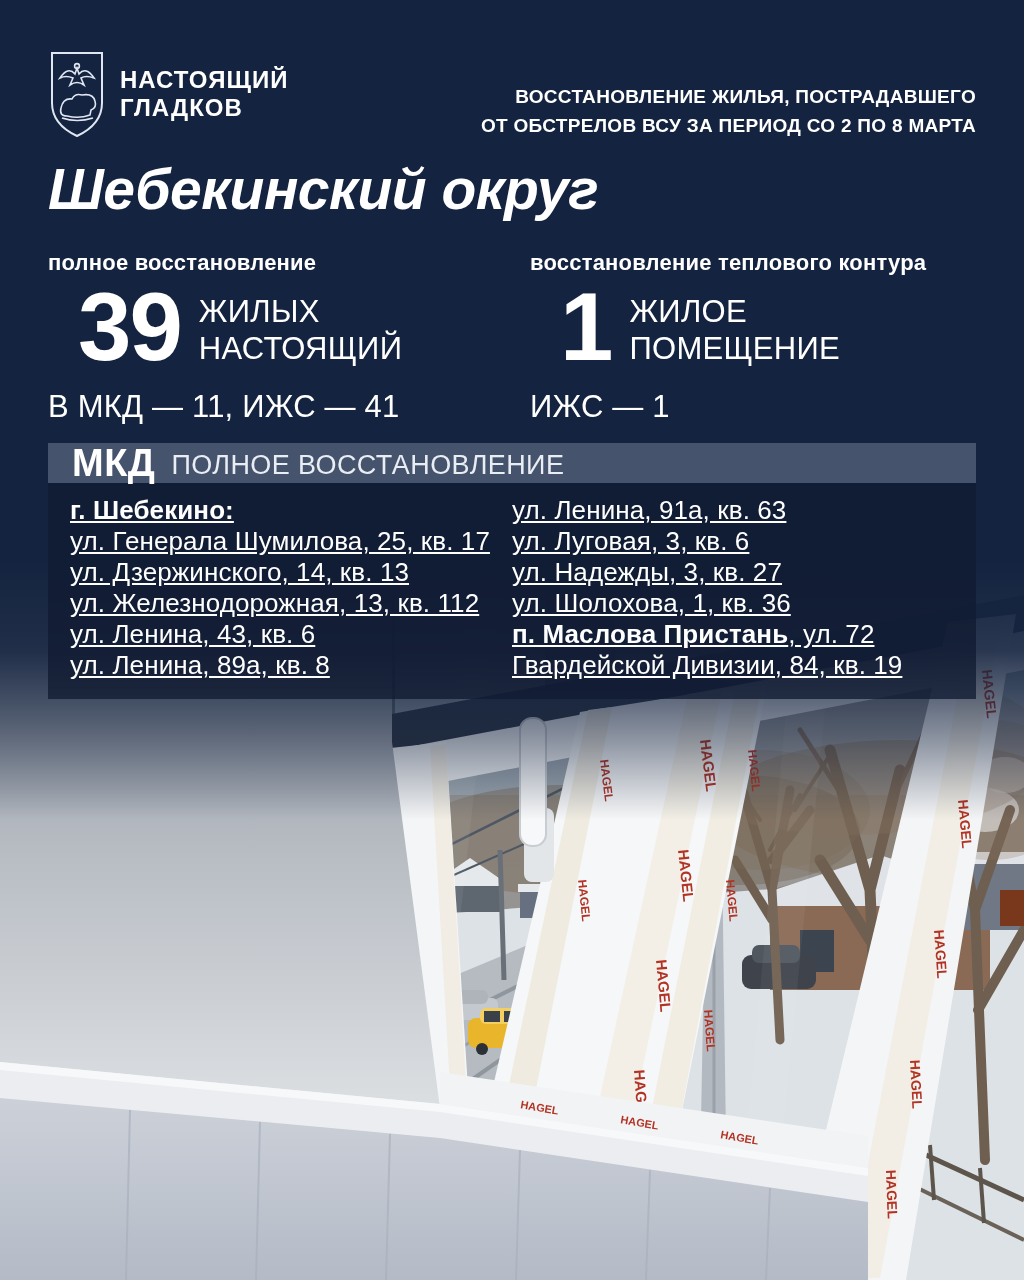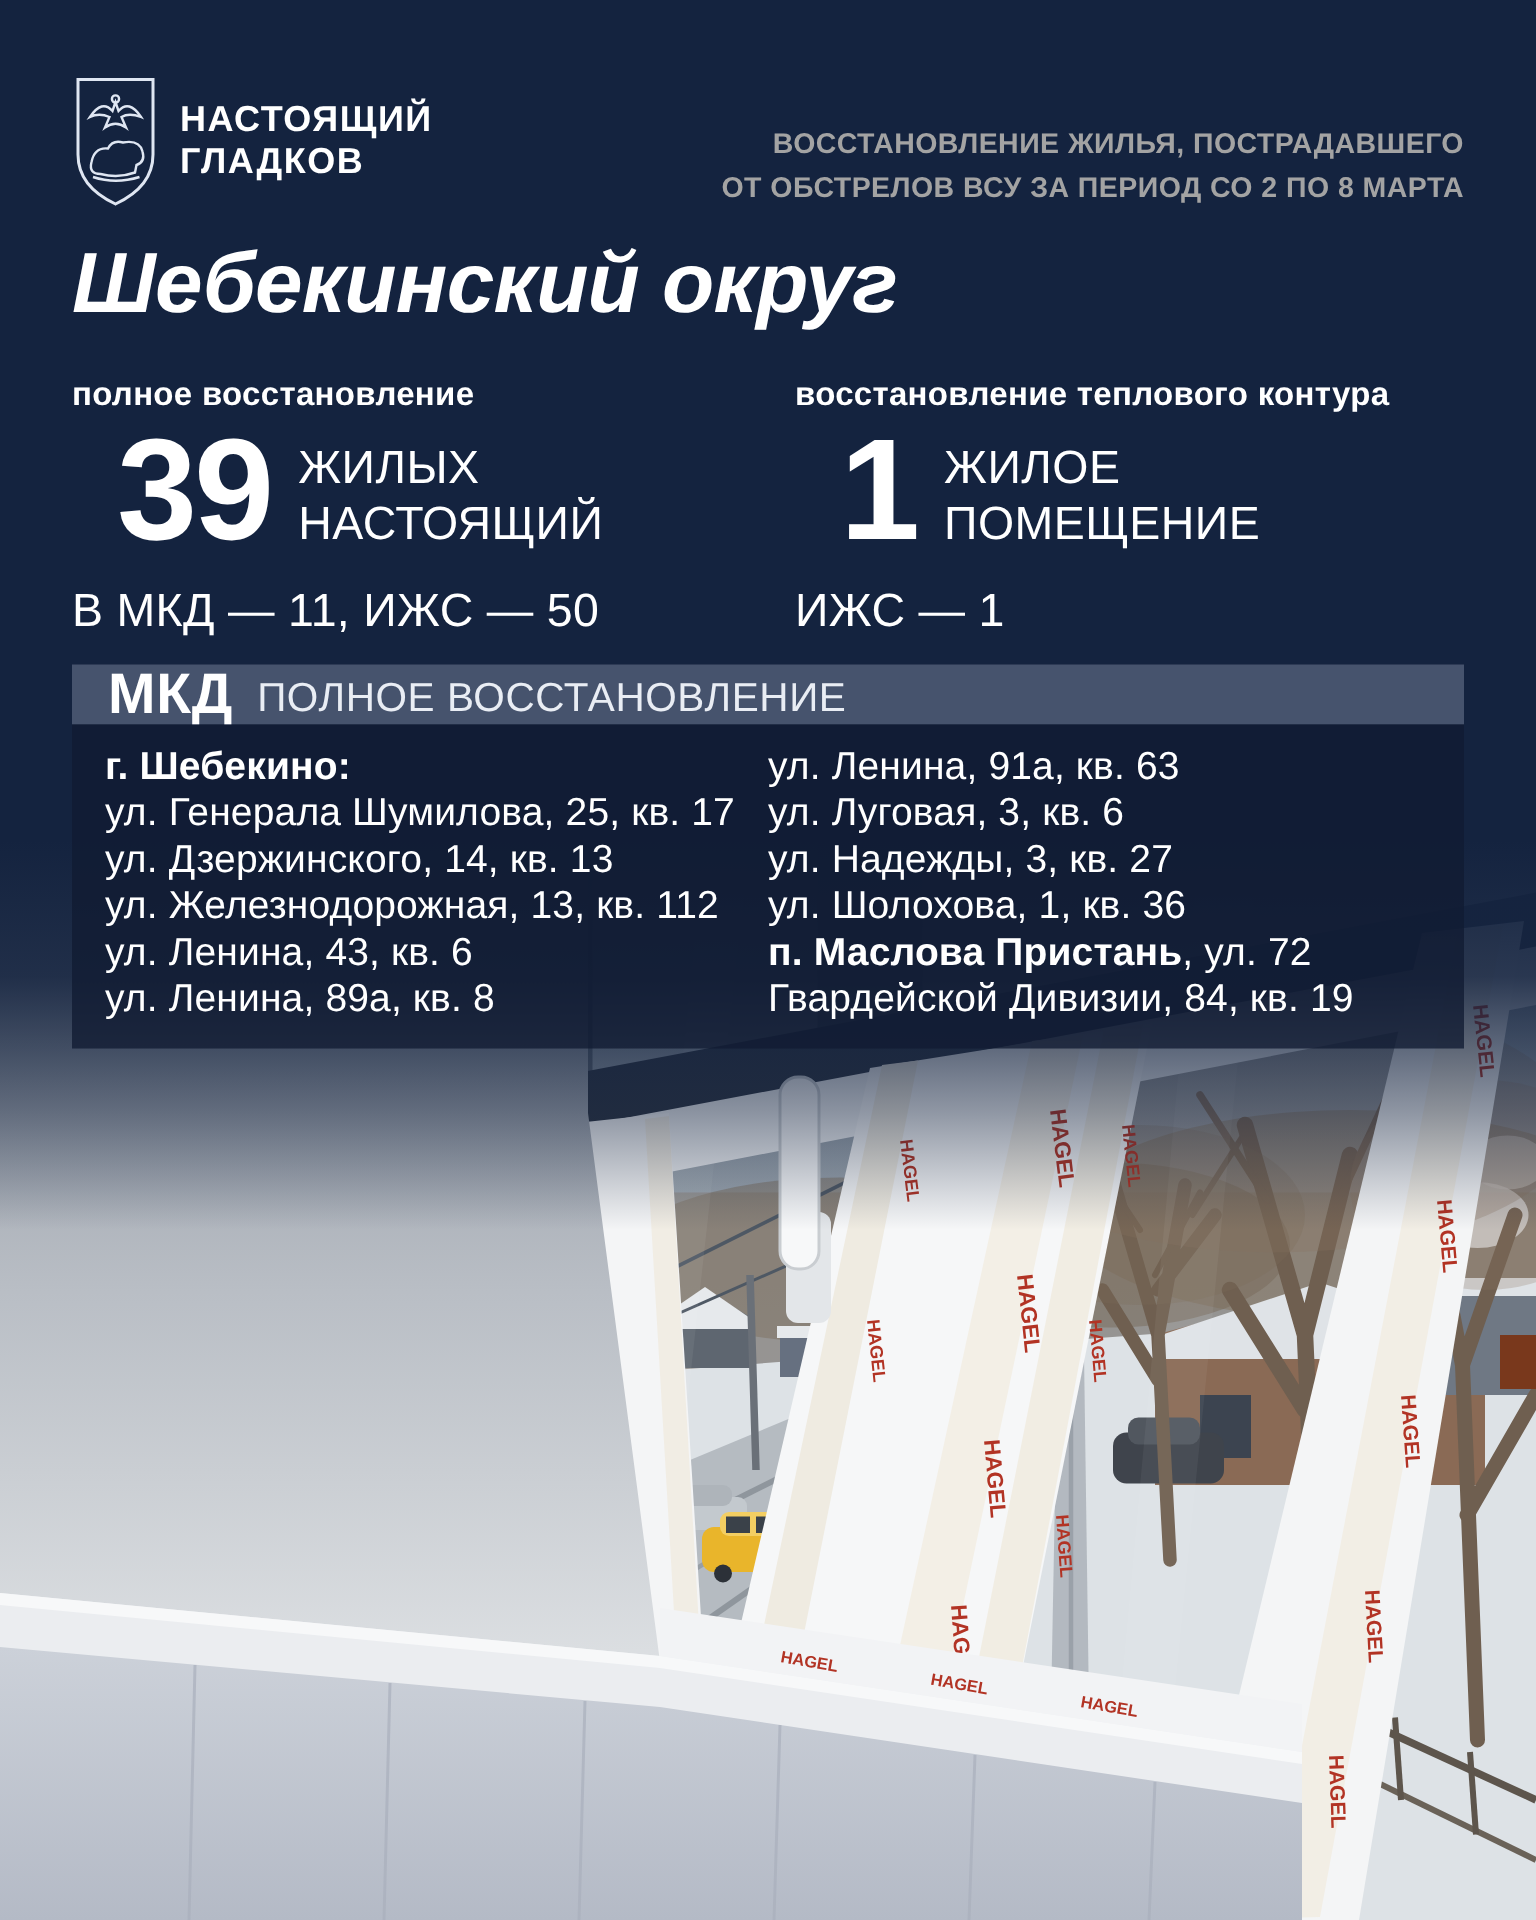--- a/index.html
+++ b/index.html
@@ -21,21 +21,21 @@
     pointer-events:none;
   }
 
   
   .header{position:absolute;top:48px;left:48px;right:48px;display:flex;justify-content:space-between;align-items:flex-end;}
   .brand{display:flex;align-items:center;gap:14px;}
   .crest{width:58px;height:92px;flex:0 0 auto;}
   .brand-text{font-size:24px;font-weight:700;line-height:1.16;letter-spacing:1px;}
   .subtitle{
     text-align:right;font-size:19px;font-weight:700;line-height:1.5;
-    letter-spacing:.3px;margin-top:12px;color:#a3a3a3;
+    letter-spacing:.3px;margin-top:12px;color:#ffffff;
   }
 
   
   .page-title{
     position:absolute;left:48px;top:156px;
     font-size:57px;font-weight:800;font-style:italic;
     letter-spacing:-.5px;
   }
 
   
@@ -53,21 +53,21 @@
   .panel-header{
     background:#46536d;height:40px;display:flex;align-items:baseline;
     padding:0 24px;gap:16px;
   }
   .panel-tag{font-size:38px;font-weight:800;letter-spacing:.5px;align-self:center;}
   .panel-heading{font-size:27px;font-weight:400;color:#e9edf4;letter-spacing:.4px;align-self:center;margin-top:4px;}
   .panel-body{
     background:rgba(17,27,50,.78);
     display:flex;padding:12px 22px 18px;
   }
-  .addr-col{width:50%;}
+  .addr-col{width:50%;text-decoration:underline;}
   .addr-line{font-size:26px;line-height:31px;font-weight:400;letter-spacing:.1px;white-space:nowrap;}
   .addr-line b{font-weight:700;}
 
   
   .tape-text{font-family:"Liberation Sans",sans-serif;font-weight:700;}
 </style>
 </head>
 <body>
 
 <div class="canvas">
@@ -257,21 +257,21 @@
   <div class="stats">
     <div class="stat">
       <div class="stat-label">полное восстановление</div>
       <div class="stat-main">
         <div class="stat-value">39</div>
         <div class="stat-unit">
           <div>ЖИЛЫХ</div>
           <div>НАСТОЯЩИЙ</div>
         </div>
       </div>
-      <div class="stat-detail">В МКД — 11, ИЖС — 50</div>
+      <div class="stat-detail">В МКД — 11, ИЖС — 41</div>
     </div>
     <div class="stat">
       <div class="stat-label">восстановление теплового контура</div>
       <div class="stat-main">
         <div class="stat-value">1</div>
         <div class="stat-unit">
           <div>ЖИЛОЕ</div>
           <div>ПОМЕЩЕНИЕ</div>
         </div>
       </div>

